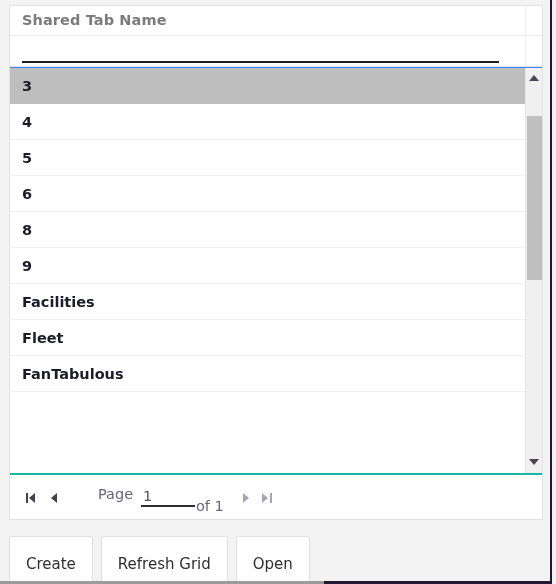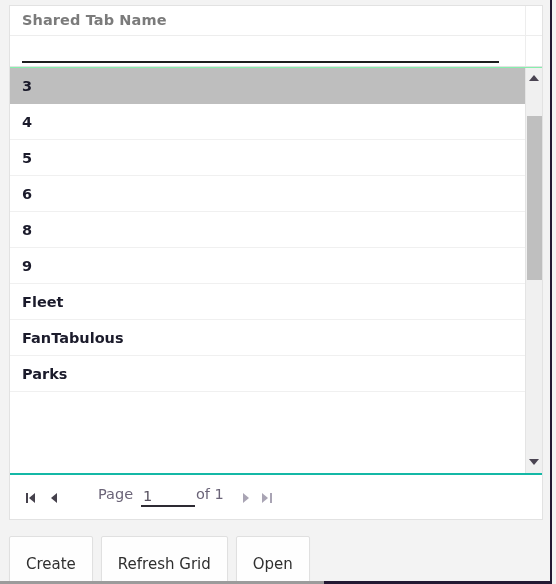--- a/index.html
+++ b/index.html
@@ -47,21 +47,21 @@
     background: #9b9b9b;
   }
 
   
   #grid {
     position: absolute;
     left: 9px;
     top: 5px;
     width: 534px;
     height: 515px;
-    background: #86efac;
+    background: #3b82f6;
     border: 1px solid #e2e2e2;
     box-sizing: border-box;
   }
 
   
   .grid-header {
     position: relative;
     height: 30px;
     border-bottom: 1px solid #ededed;
     box-sizing: border-box;
@@ -244,21 +244,21 @@
   .pg-last  .bar { left: 10px; background: #a9a4b4; }
 
   .pager-label {
     position: absolute;
     top: 11px;
     font-size: 14.5px;
     color: #6b6478;
     white-space: nowrap;
   }
   .lbl-page { left: 88px; }
-  .lbl-of   { left: 186px; }
+  .lbl-of   { left: 186px; margin-top: 12px; }
   .page-input {
     position: absolute;
     left: 131px;
     top: 11px;
     width: 54px;
     height: 21px;
     border: none;
     border-bottom: 2px solid #2d2a33;
     outline: none;
     background: transparent;
@@ -320,23 +320,23 @@
     </div>
 
     <div class="grid-body">
       <div class="rows" id="rows-host">
           <div class="row selected">3</div>
           <div class="row">4</div>
           <div class="row">5</div>
           <div class="row">6</div>
           <div class="row">8</div>
           <div class="row">9</div>
+          <div class="row">Facilities</div>
           <div class="row">Fleet</div>
           <div class="row">FanTabulous</div>
-          <div class="row">Parks</div>
         </div>
 
       <div class="vscroll">
         <div class="arrow up">
           <i></i>
         </div>
         <div class="thumb"></div>
         <div class="arrow down">
           <i></i>
         </div>

